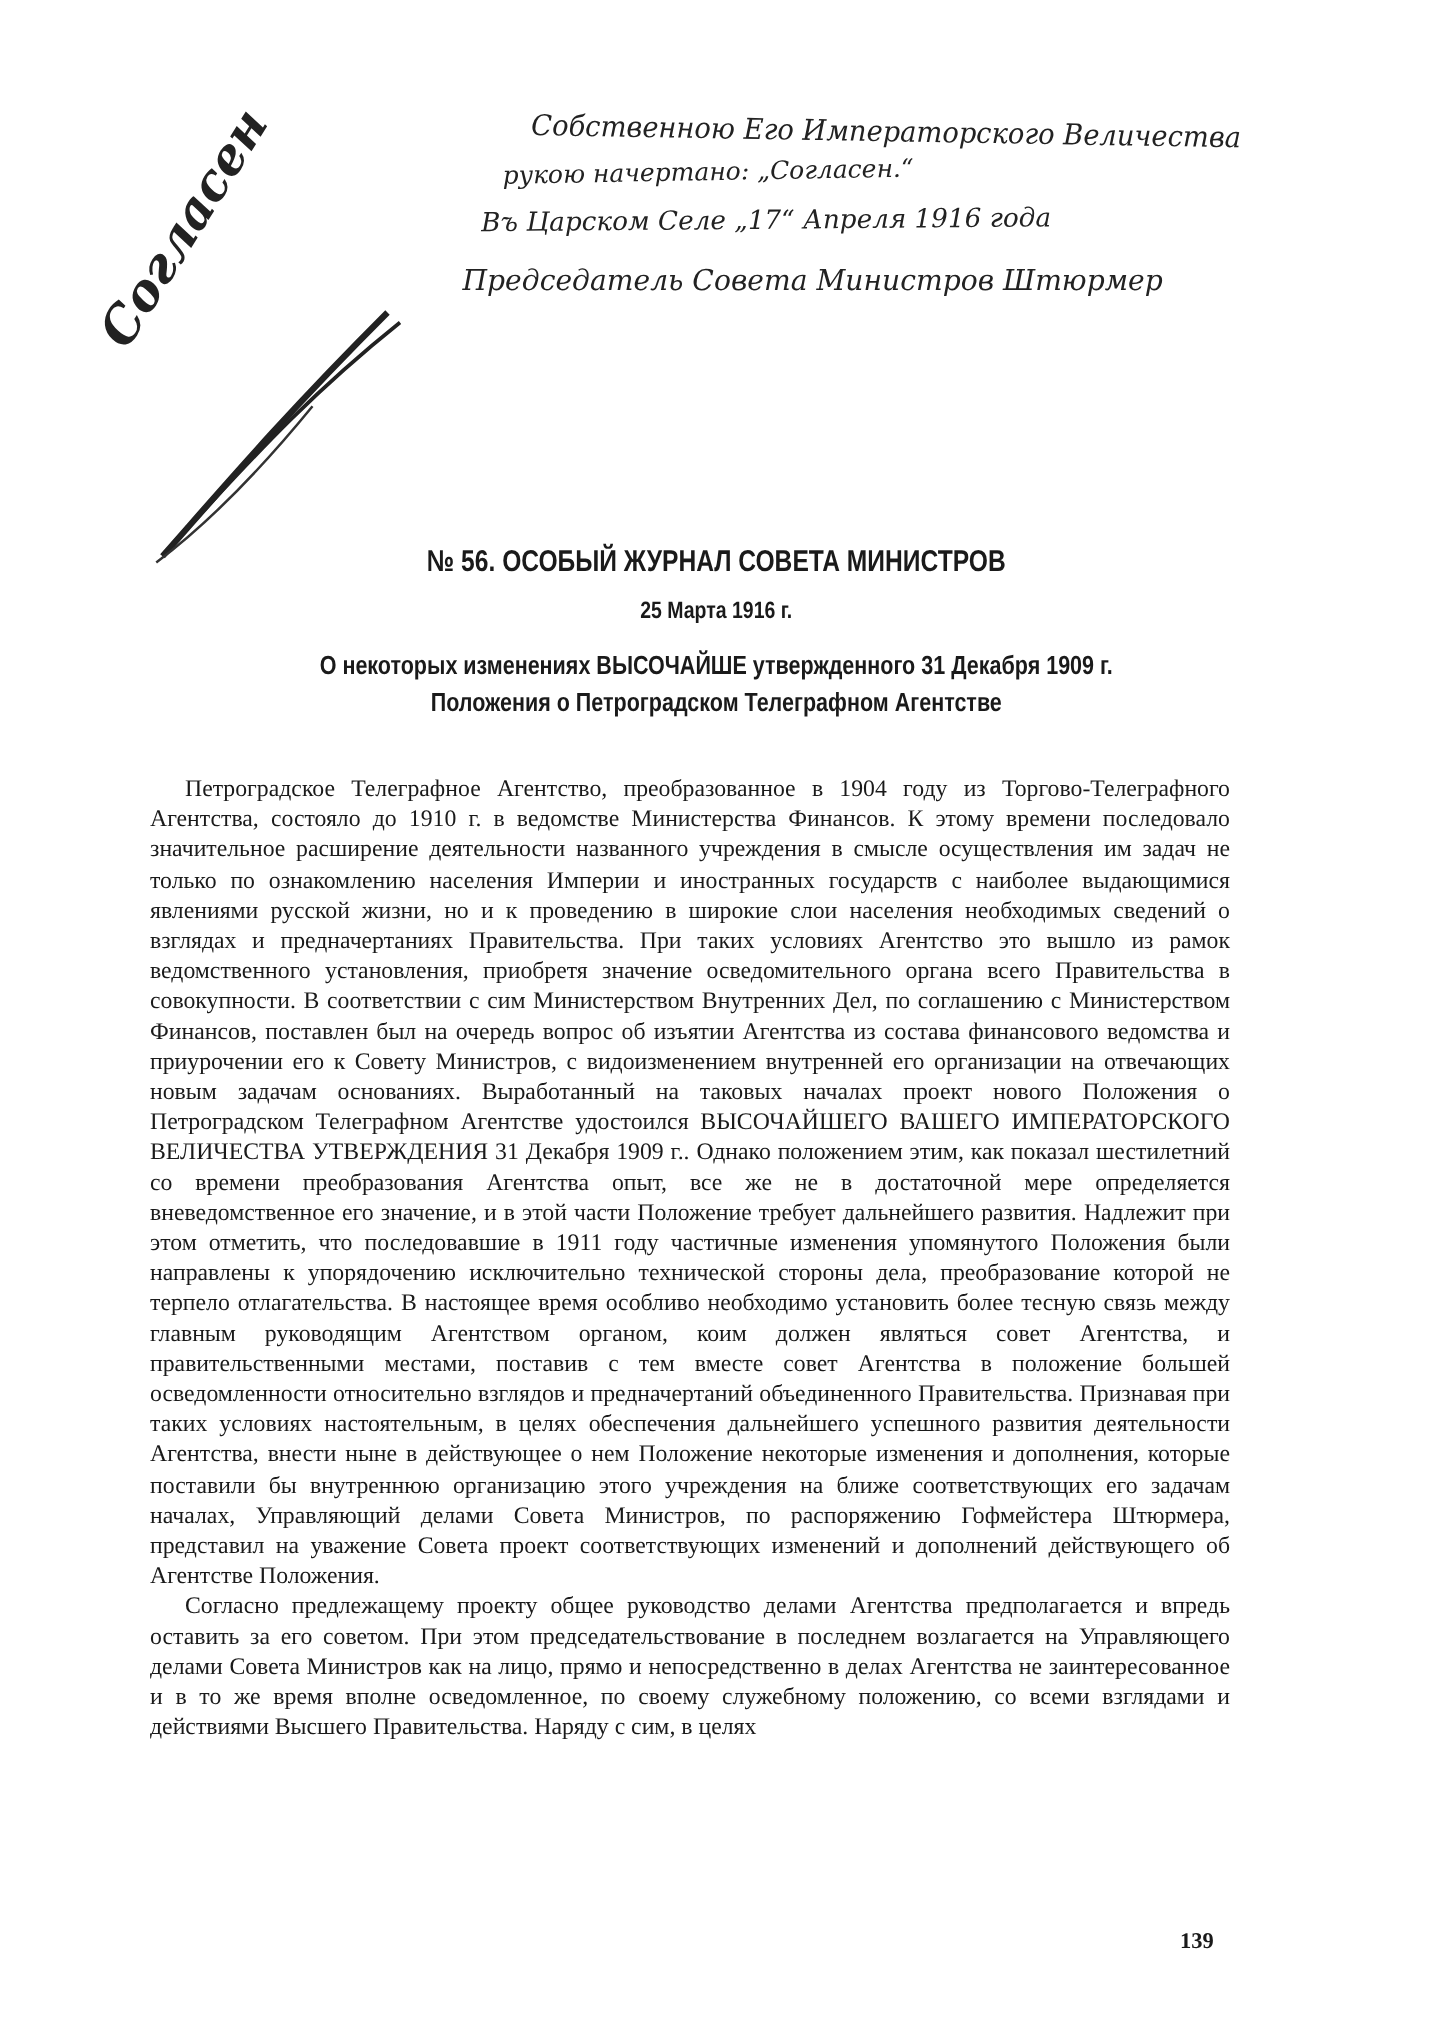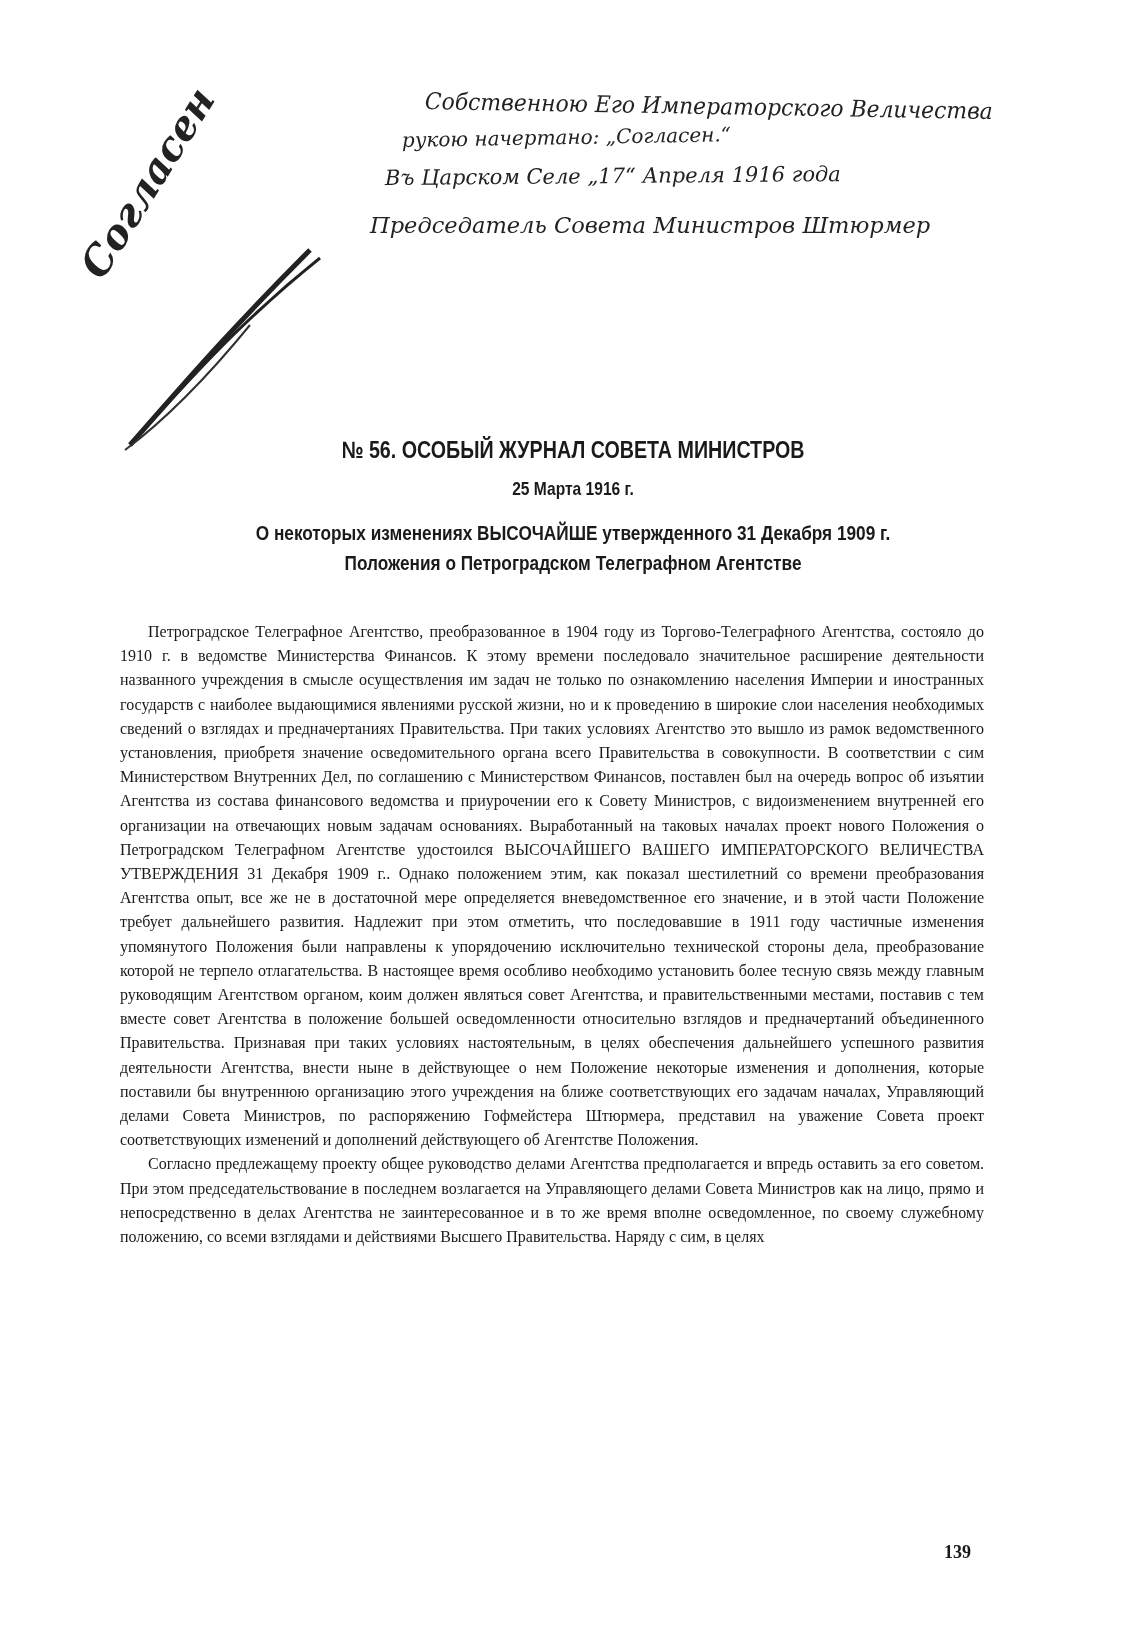--- a/index.html
+++ b/index.html
@@ -1,21 +1,21 @@
 <!DOCTYPE html>
 <html><head>
 <meta charset="utf-8">
 <style>
   html, body { margin: 0; padding: 0; background: #ffffff; }
   body { width: 1146px; height: 1633px; position: relative; overflow: hidden; font-family: "Liberation Serif", "DejaVu Serif", serif; color: #1a1a1a; }
   .hw { position: absolute; font-family: "DejaVu Serif", serif; font-style: italic; color: #222; transform-origin: left center; white-space: nowrap; }
   .doc-title { position: absolute; top: 436px; left: 0; width: 1146px; text-align: center; font-family: "Liberation Sans", sans-serif; font-weight: bold; font-size: 24px; transform: scaleX(0.82); }
   .doc-date { position: absolute; top: 478px; left: 0; width: 1146px; text-align: center; font-family: "Liberation Sans", sans-serif; font-weight: bold; font-size: 19px; transform: scaleX(0.82); }
   .doc-subtitle { position: absolute; top: 518px; left: 0; width: 1146px; text-align: center; font-family: "Liberation Sans", sans-serif; font-weight: bold; font-size: 21px; line-height: 30px; transform: scaleX(0.82); }
-  .body-text { position: absolute; top: 620px; left: 120px; width: 864px; font-size: 16px; line-height: 24.2px; text-align: justify; hyphens: manual; }
+  .body-text { position: absolute; top: 620px; left: 120px; width: 864px; font-size: 19px; line-height: 24.2px; text-align: justify; hyphens: manual; }
   .body-text p { margin: 0; text-indent: 28px; }
   .page-number { position: absolute; top: 1542px; left: 944px; font-family: "Liberation Serif", serif; font-weight: bold; font-size: 18px; }
 </style>
 </head>
 <body>
 
 <div>
   <div class="hw" style="top:88px; left:425px; font-size:23px; transform: rotate(1deg) scaleX(0.95);">Собственною Его Императорского Величества</div>
   <div class="hw" style="top:128px; left:402px; font-size:20px; transform: rotate(-1deg);">рукою начертано: „Согласен.“</div>
   <div class="hw" style="top:166px; left:385px; font-size:21px; transform: rotate(-0.5deg);">Въ Царском Селе „17“ Апреля 1916 года</div>

